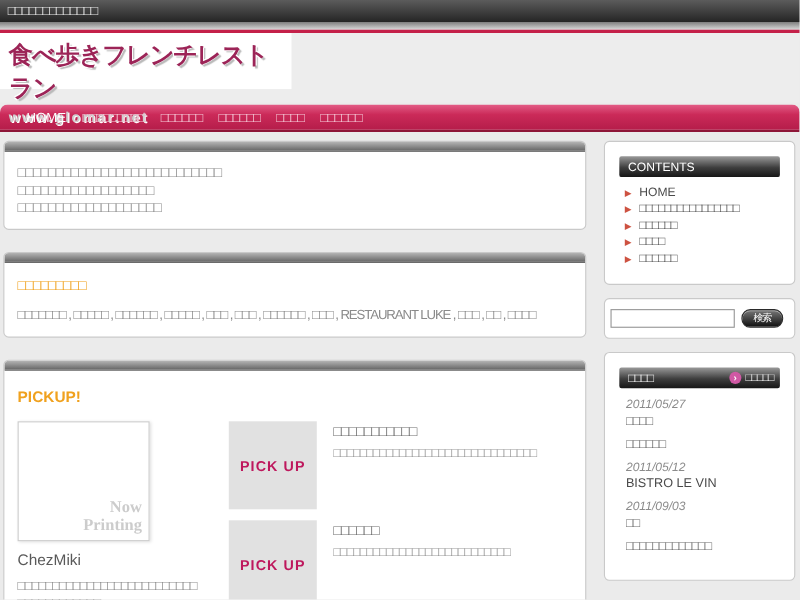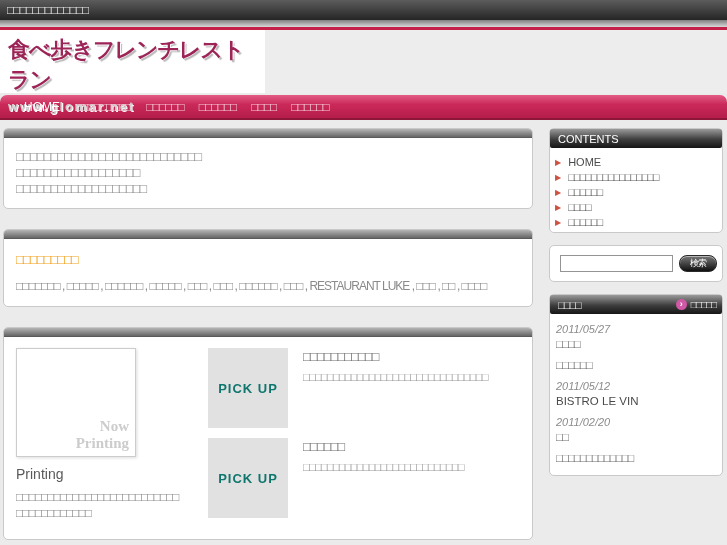--- a/index.html
+++ b/index.html
@@ -8,21 +8,21 @@
   .tofu { letter-spacing:-1px; }
 
   
   .topbar { height:20px; background:linear-gradient(#5c5c5c,#252525); display:flex; align-items:center; padding-left:7px; }
   .topbar .tofu { color:#e2e2e2; font-size:12px; }
   .silver { height:7px; background:linear-gradient(#7e7e7e,#d9d9d9); }
   .pinkline { height:3px; background:#c42049; }
 
   
   .header { height:63px; background:#ededed; }
-  .logo { width:265px; height:63px; background:#fff; padding:5px 0 0 8px; cursor:pointer; }
+  .logo { width:265px; height:51px; background:#fff; padding:5px 0 0 8px; cursor:pointer; }
   .logo-title { font-size:22px; font-weight:bold; color:#9c2457; letter-spacing:-1px;
     text-shadow:-1px -1px 0 #fff, 1px -1px 0 #fff, -1px 1px 0 #fff, 2px 2px 1px #b9b9b9; }
   .logo-sub { font-size:13px; font-weight:bold; color:#cfcfcf; letter-spacing:2px; margin-top:4px;
     text-shadow:1px 1px 0 #fff; }
 
   
   .nav { margin-top:2px; height:25px; border-radius:7px 7px 0 0;
     background:linear-gradient(#e35c86 0%, #cb2a59 40%, #b51d4a 100%);
     border-bottom:2px solid #8e1638; display:flex; align-items:center; padding-left:24px; gap:15px; }
   .nav a { font-size:12px; color:#fff; text-decoration:none; cursor:pointer; }
@@ -47,36 +47,36 @@
   .now-printing { width:120px; height:109px; background:#fff; border:1px solid #ccc;
     box-shadow:1px 1px 3px #ddd; position:relative; cursor:pointer; }
   .np-text { position:absolute; right:6px; bottom:4px; width:78px; text-align:right;
     font-family:"Liberation Serif", serif; font-weight:bold; font-size:15px; line-height:17px; color:#ccc; }
   .pk-title { font-size:14px; color:#595959; margin:9px 0 7px; cursor:pointer; }
   .pk-desc { font-size:12px; line-height:16px; color:#8f8f8f; }
   .pk-items { flex:1; }
   .pk-item { display:flex; min-height:85px; margin-bottom:5px; }
   .thumb { width:80px; height:80px; background:#e1e1e1; flex:0 0 80px; margin-right:15px;
     display:flex; align-items:center; justify-content:center;
-    color:#0f766e; font-weight:bold; font-size:13px; letter-spacing:1px; cursor:pointer; }
+    color:#be185d; font-weight:bold; font-size:13px; letter-spacing:1px; cursor:pointer; }
   .pk-item-title { font-size:13px; font-weight:bold; color:#6e6e6e; margin:1px 0 7px; cursor:pointer; }
   .pk-item-desc { font-size:11.5px; color:#9a9a9a; }
 
   
-  .sbox { background:#fff; border:1px solid #c9c9c9; border-radius:5px; margin-bottom:12px; padding:0; }
+  .sbox { background:#fff; border:1px solid #c9c9c9; border-radius:5px; margin-bottom:12px; padding:13px; }
   .shead { height:19px; border-radius:2px; color:#fff; font-size:11px;
     background:linear-gradient(#9a9a9a 0%,#3d3d3d 55%,#161616 100%);
     display:flex; align-items:center; padding:0 8px; }
   .contents ul { list-style:none; margin:9px 0 4px; padding:0 5px; }
   .contents li { display:flex; align-items:center; gap:7px; font-size:11px; color:#4a4a4a;
     margin-bottom:4px; line-height:11px; cursor:pointer; }
   .contents li .tofu { color:#5a5a5a; }
   .arrow { color:#cd5241; font-size:8px; line-height:8px; }
 
-  .searchbox { display:flex; align-items:center; gap:6px; padding:9px 5px;justify-content:flex-end; }
+  .searchbox { display:flex; align-items:center; gap:6px; padding:9px 5px; }
   .search-input { width:113px; height:17px; border:1px solid #949494; font-size:11px; padding:0 3px; }
   .search-btn { width:38px; height:17px; border:1px solid #2a2a2a; border-radius:8px;
     background:linear-gradient(#787878,#101010); box-shadow:inset 0 1px 0 #b5b5b5;
     color:#fff; font-size:9px; letter-spacing:-1px; cursor:pointer; line-height:9px; }
 
   .news-head { justify-content:space-between; padding:0 6px 0 8px; }
   .news-head .tofu { color:#ececec; font-size:11px; }
   .news-more { display:flex; align-items:center; gap:4px; cursor:pointer; }
   .news-more .tofu { font-size:10px; }
   .more-circle { width:11px; height:11px; border-radius:50%; background:#d058a4; color:#fff;
@@ -128,26 +128,27 @@
       <div class="box-bar"></div>
       <div class="box-body">
         <div class="orange-h tofu">□□□□□□□□□</div>
         <div class="shop-line">□□□□□□□ , □□□□□ , □□□□□□ , □□□□□ , □□□ , □□□ , □□□□□□ , □□□ , RESTAURANT LUKE , □□□ , □□ , □□□□</div>
       </div>
     </div>
 
     <div class="box pickup">
       <div class="box-bar"></div>
       <div class="box-body">
+        <div class="pickup-h">PICKUP!</div>
         <div class="pickup-row">
           <div class="pk-left">
             <div class="now-printing">
               <div class="np-text">Now Printing</div>
             </div>
-            <div class="pk-title">Printing</div>
+            <div class="pk-title">ChezMiki</div>
             <div class="pk-desc tofu">□□□□□□□□□□□□□□□□□□□□□□□□□□</div>
             <div class="pk-desc tofu">□□□□□□□□□□□□</div>
           </div>
           <div class="pk-items">
             <div class="pk-item">
               <div class="thumb">PICK UP</div>
               <div>
                 <div class="pk-item-title tofu">□□□□□□□□□□□</div>
                 <div class="pk-item-desc tofu">□□□□□□□□□□□□□□□□□□□□□□□□□□□□□□□</div>
               </div>
@@ -213,21 +214,21 @@
           <div class="news-link tofu">□□□□</div>
         </div>
         <div class="news-entry">
           <div class="news-link tofu">□□□□□□</div>
         </div>
         <div class="news-entry">
           <div class="news-date">2011/05/12</div>
           <div class="news-link">BISTRO LE VIN</div>
         </div>
         <div class="news-entry">
-          <div class="news-date">2011/02/20</div>
+          <div class="news-date">2011/09/03</div>
           <div class="news-link tofu">□□</div>
         </div>
         <div class="news-entry">
           <div class="news-link tofu">□□□□□□□□□□□□□</div>
         </div>
       </div>
     </div>
 
   </div>
 </div>

